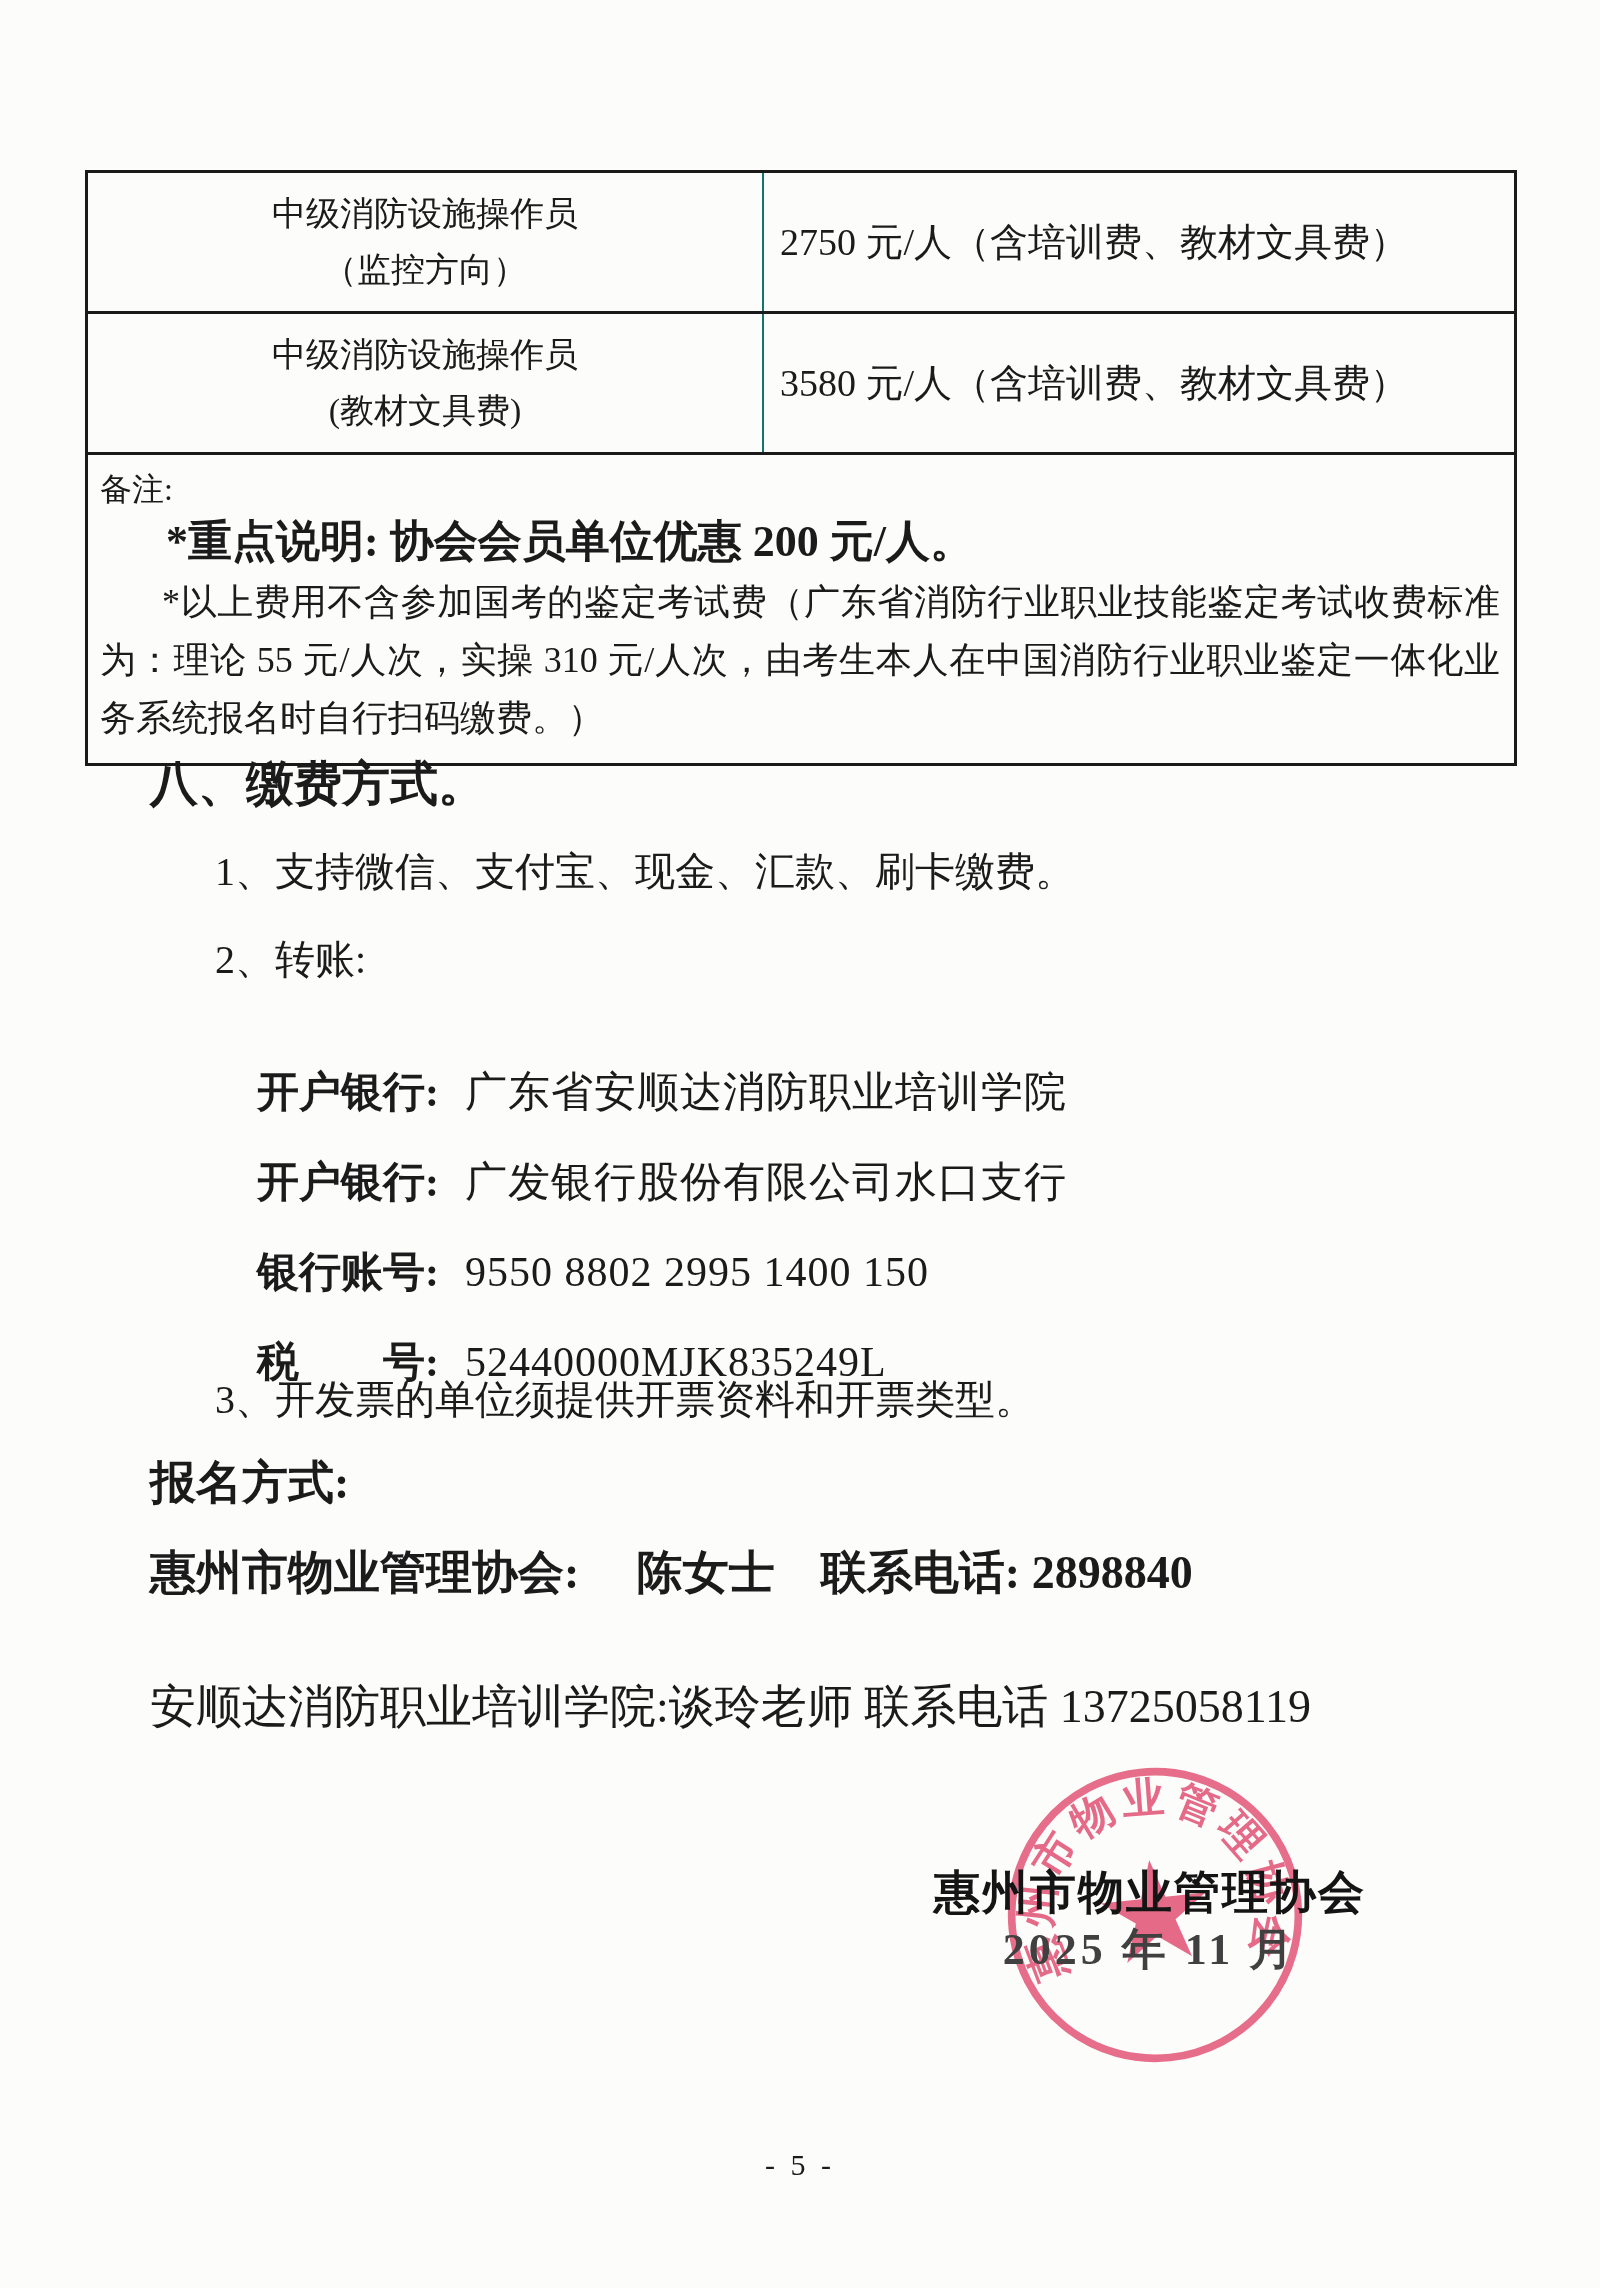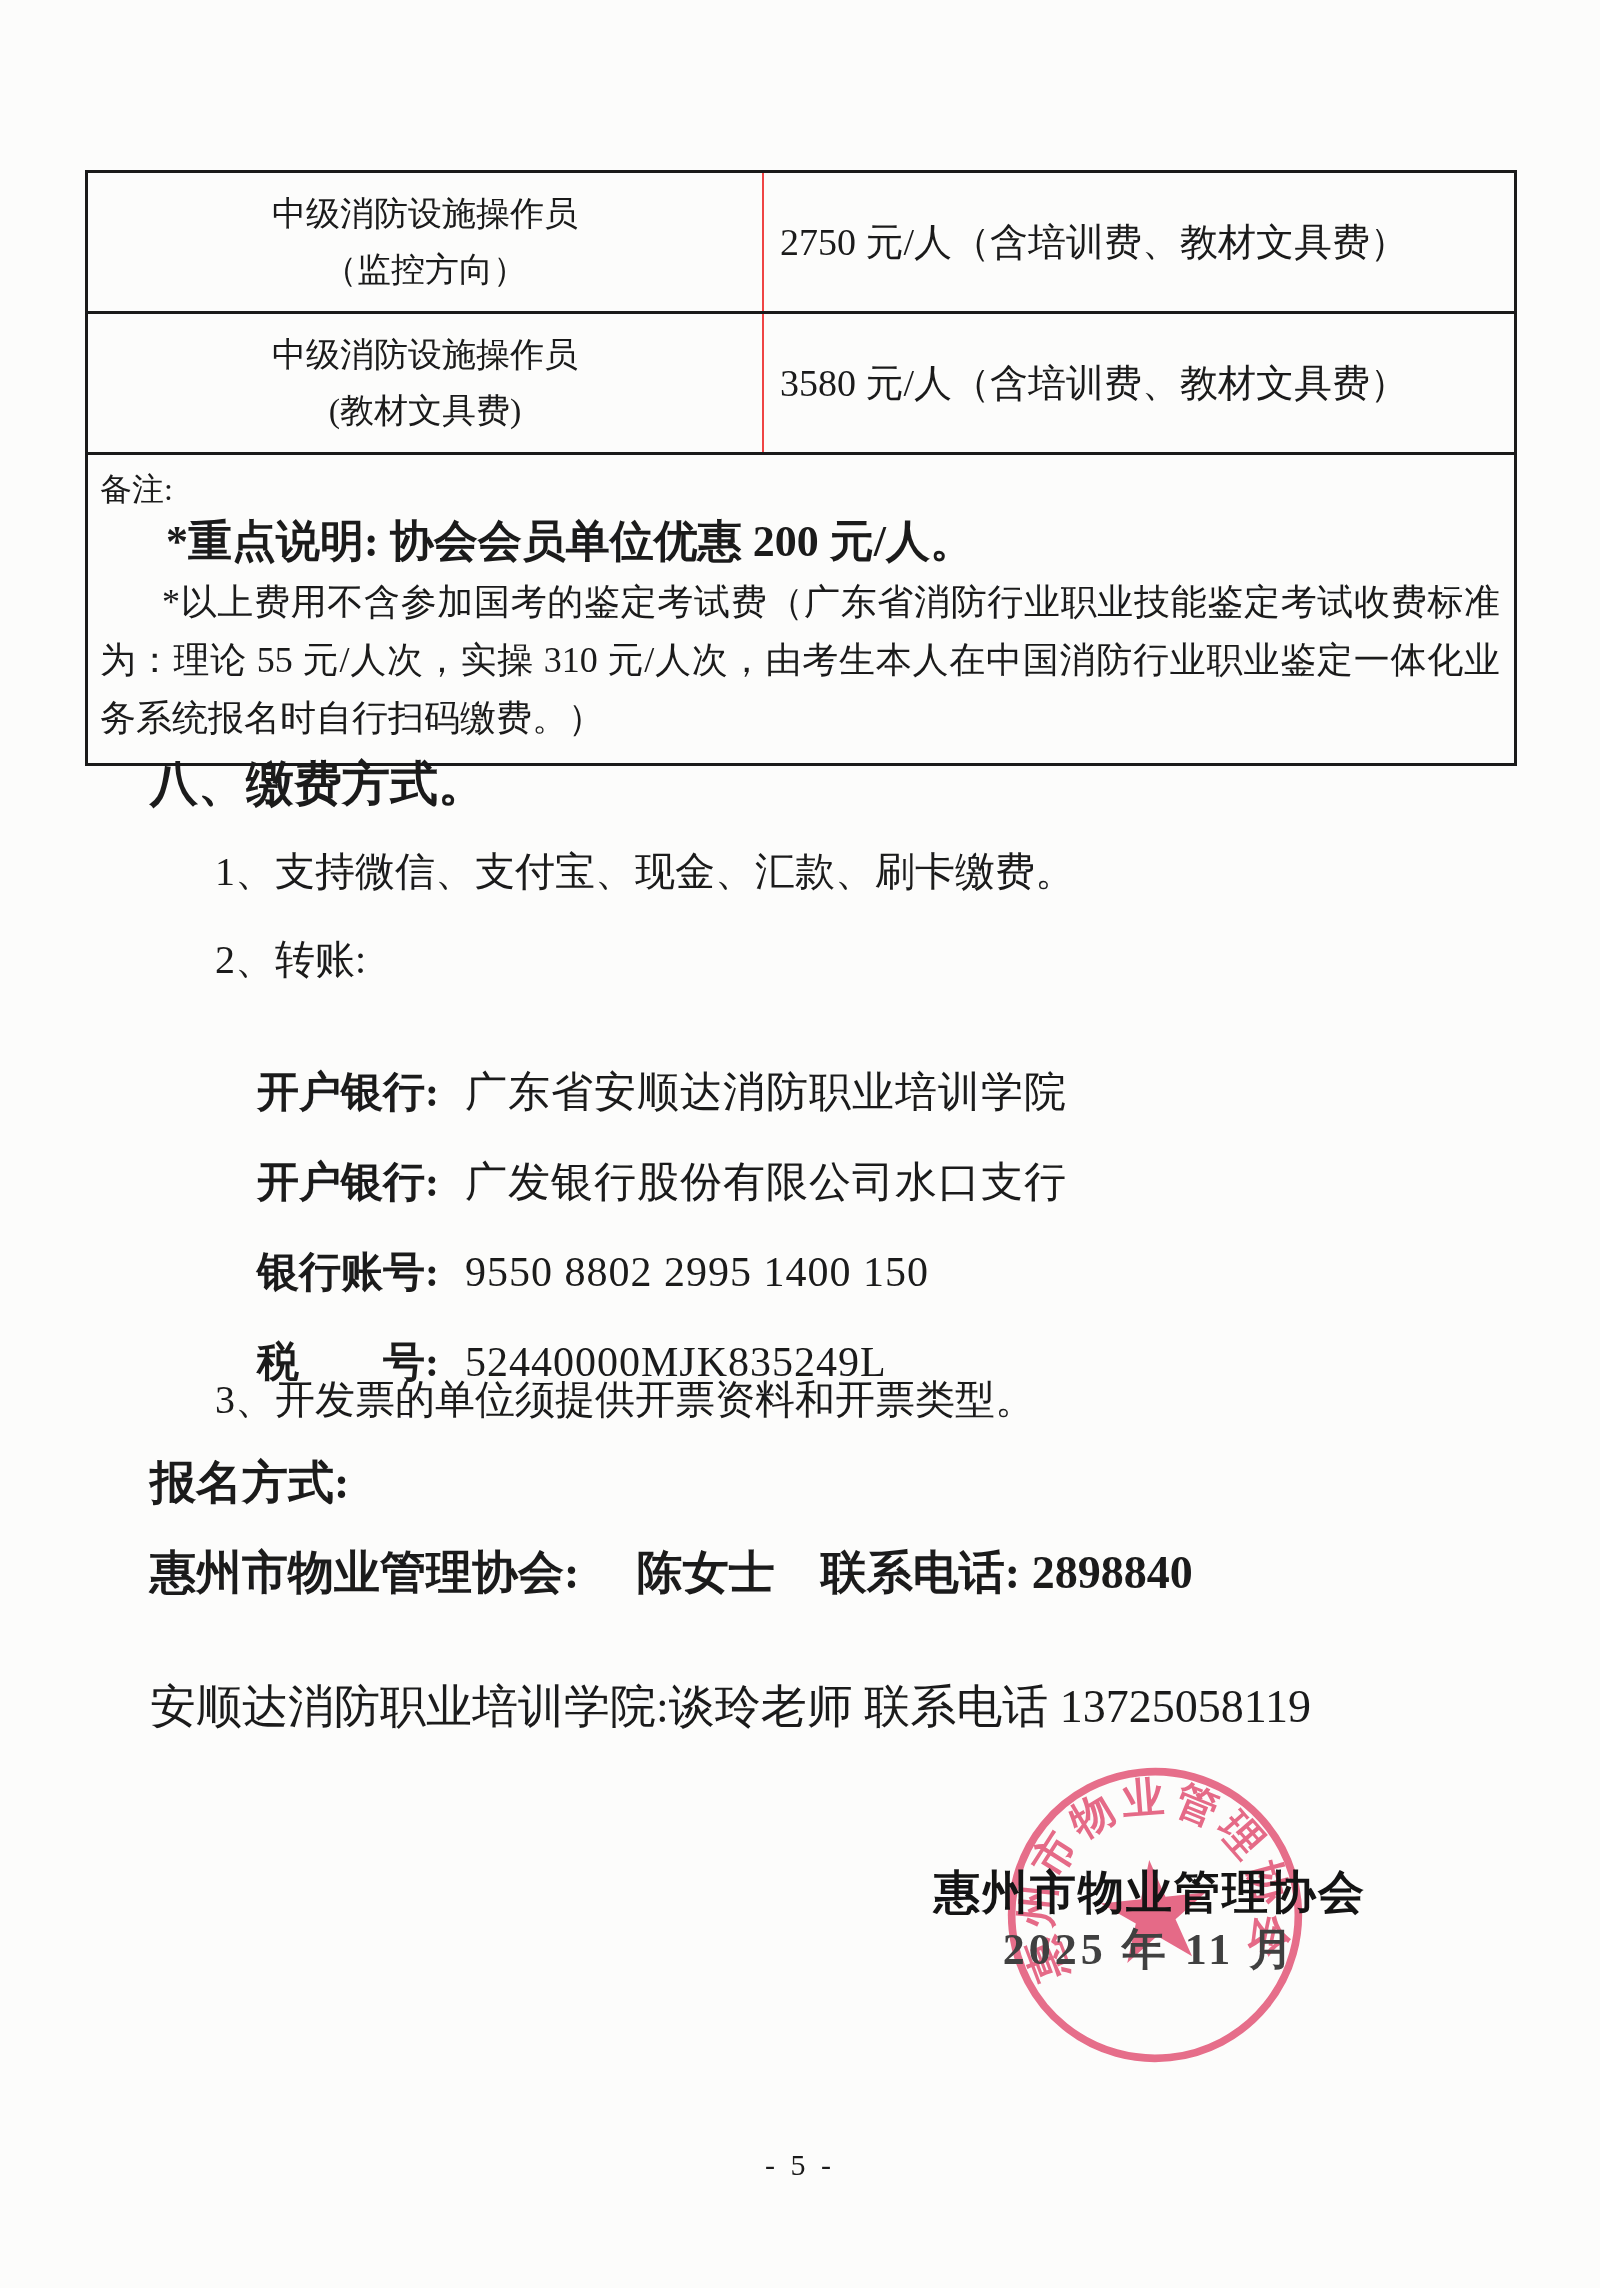--- a/index.html
+++ b/index.html
@@ -13,21 +13,21 @@
   }
   
   .fee-table{
     position:absolute;left:85px;top:170px;width:1426px;
     border:3px solid #1a1a1a;
     background:#fcfcfb;
   }
   .frow{display:flex;border-bottom:3px solid #1a1a1a;}
   .cell-name{
     width:674px;min-height:126px;
-    border-right:2px solid #ef4444;
+    border-right:2px solid #0f766e;
     display:flex;flex-direction:column;justify-content:space-evenly;align-items:center;
     font-size:34px;line-height:40px;text-align:center;
     padding:6px 0;
   }
   .cell-price{
     flex:1;display:flex;align-items:center;
     padding-left:16px;font-size:38px;
     white-space:nowrap;
   }
   .notes{

